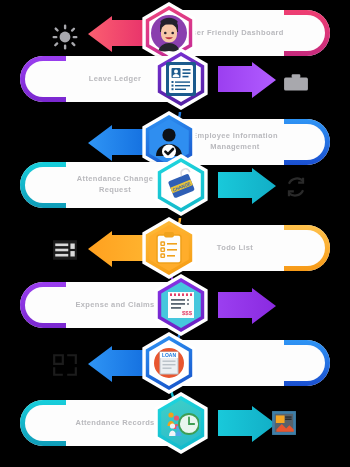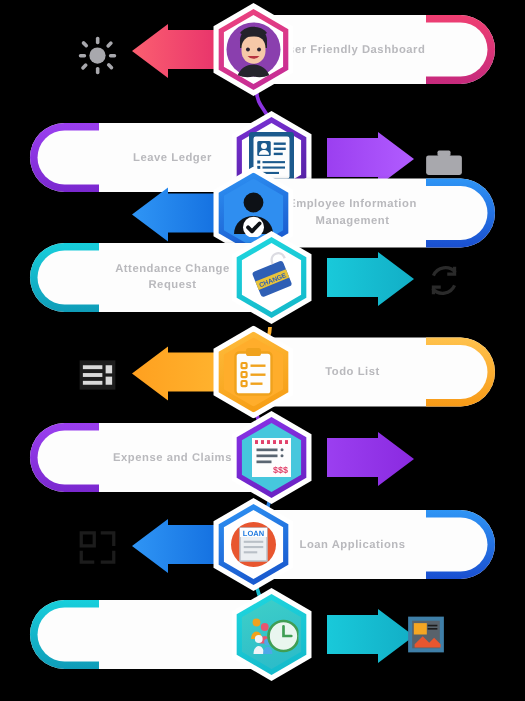--- a/index.html
+++ b/index.html
@@ -142,21 +142,21 @@
           <circle cx="16.3" cy="20" r="1.3" fill="#2a2230"></circle>
             <circle cx="23.7" cy="20" r="1.3" fill="#2a2230"></circle>
           <path d="M16 24.3a5.2 5.2 0 0 0 8 0z" fill="#b8343f"></path>
           <path d="M11 9c2-3 6-4.2 9-4.2S27 6 29 9c-2 1.8-5 2.4-9 2.4S13 10.8 11 9z" fill="#23222b"></path>
           <path d="M20 30c-5 0-9 3-10.5 7.2A18 18 0 0 0 20 38a18 18 0 0 0 10.5-.8C29 33 25 30 20 30z" fill="#25242c"></path>
         </svg>
       </div>
     </div>
   </div>
 
-  <div class="row" style="top:76px">
+  <div class="row" style="top:50px">
     <div class="pill left">
       <div class="cap" style="background:linear-gradient(180deg,#9b3ff0,#7a28cf)"></div>
       <div class="label">Leave Ledger</div>
     </div>
 
     <div class="hexwrap" style="left:150px">
       <div class="hex outer"></div>
       <div class="hex mid" style="background:linear-gradient(160deg,#7b31d6,#4f1f9c)"></div>
       <div class="hex inner"></div>
       <div class="glyph">
@@ -403,21 +403,20 @@
           <stop offset="0" stop-color="#1470e0"></stop>
               <stop offset="1" stop-color="#2f95f5"></stop>
             </linearGradient>
           </defs>
         <path d="M60 4 L26 4 L26 0 L2 18 L26 36 L26 30 L60 30 Z" fill="url(#g7)"></path>
       </svg>
     </div>
 
     <div class="pill right">
       <div class="cap" style="background:linear-gradient(180deg,#2f95f5,#1a4fd0)"></div>
-      <div class="label">Loan Applications</div>
     </div>
 
     <div class="hexwrap" style="left:138px">
       <div class="hex outer"></div>
       <div class="hex mid" style="background:linear-gradient(160deg,#2f95f5,#1650c8)"></div>
       <div class="hex inner"></div>
       <div class="glyph">
         <svg width="36" height="36" viewBox="0 0 36 36">
           <circle cx="18" cy="18" r="15" fill="#e8562f"></circle>
           <rect x="9" y="7" width="18" height="22" fill="#eceff2" stroke="#b9c0c7" stroke-width="1"></rect>
@@ -429,20 +428,21 @@
               <rect x="11.5" y="22.5" width="9" height="1.4"></rect>
             </g>
         </svg>
       </div>
     </div>
   </div>
 
   <div class="row" style="top:394px">
     <div class="pill left">
       <div class="cap" style="background:linear-gradient(180deg,#18cfdc,#0f9cb8)"></div>
+      <div class="label">Attendance Records</div>
     </div>
 
     <div class="hexwrap" style="left:150px">
       <div class="hex outer"></div>
       <div class="hex mid" style="background:linear-gradient(160deg,#1fd8e0,#13b6c8)"></div>
       <div class="hex inner" style="inset:8px;background:linear-gradient(160deg,#3fd0c8,#2ab9c9);"></div>
       <div class="glyph">
         <svg width="36" height="30" viewBox="0 0 36 30">
           <g>
             <circle cx="8" cy="7" r="2.6" fill="#f0a21d"></circle>

